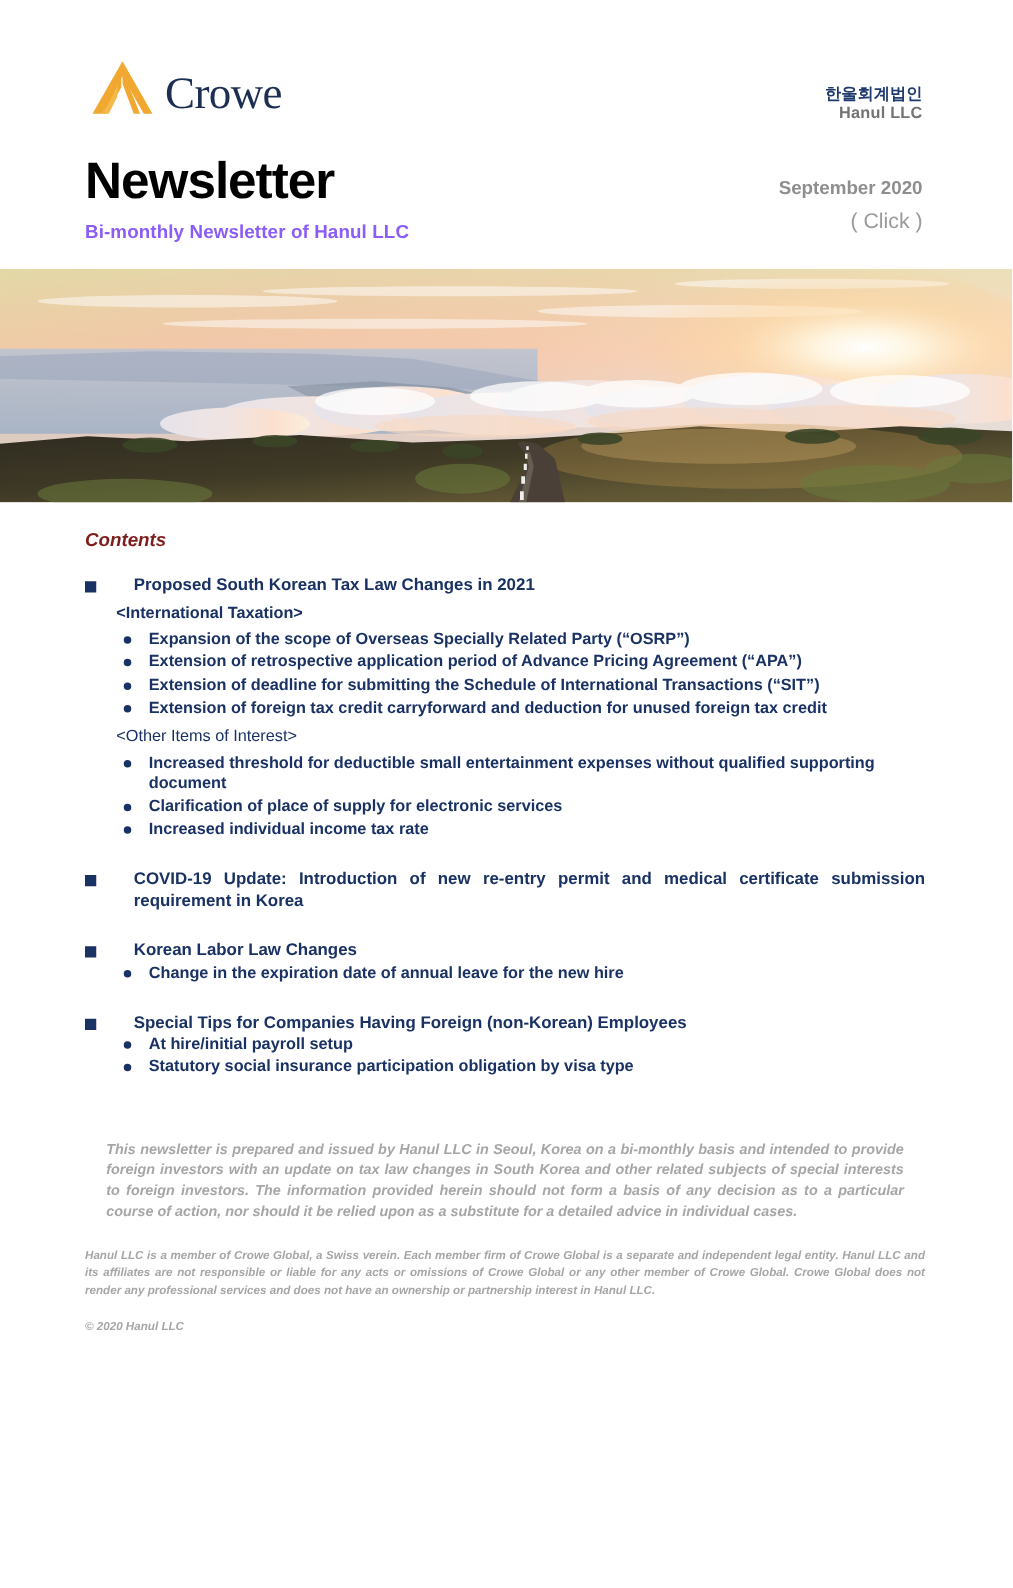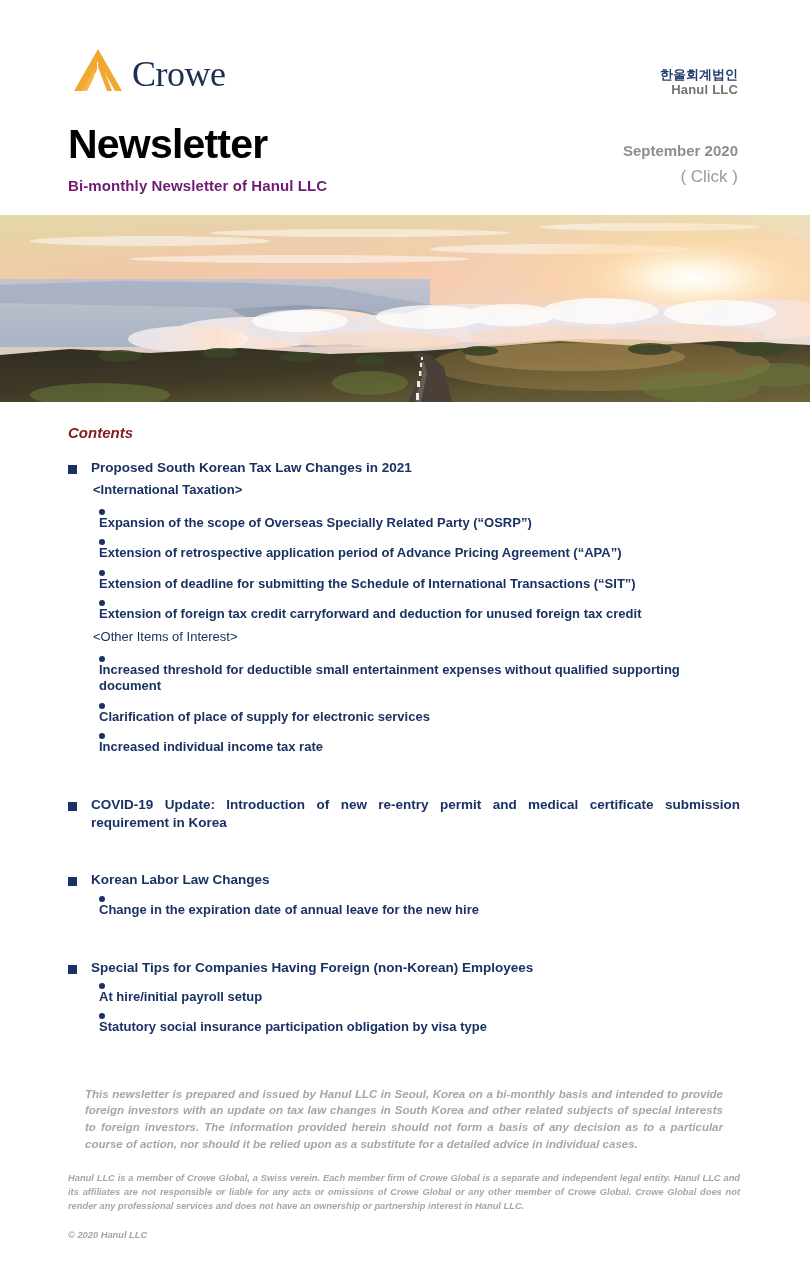--- a/index.html
+++ b/index.html
@@ -68,21 +68,21 @@
     font-weight: 700;
     color: #000000;
     letter-spacing: -0.8px;
     line-height: 1;
     margin: 0;
   }
   .news-sub {
     margin: 12px 0 0 0;
     font-size: 15px;
     font-weight: 700;
-    color: #701a75;
+    color: #8b5cf6;
     letter-spacing: 0.1px;
   }
   .date-block {
     position: absolute;
     right: 72px;
     top: 142px;
     text-align: right;
   }
   .date-line {
     font-size: 15px;
@@ -133,21 +133,22 @@
     color: #7f1d1d;
     margin: 22px 0 18px 0;
     letter-spacing: 0px;
   }
 
   .sec { margin-bottom: 0; }
 
   .lvl1 {
     display: flex;
     align-items: flex-start;
-    margin-top: 18px;
+    margin-top: 0;
+    gap: 16px;
   }
   .sq {
     width: 9px; height: 9px;
     background: #1a3263;
     flex: 0 0 9px;
     margin-top: 6px;
     margin-right: 14px;
   }
   .lvl1-text {
     font-size: 13.5px;
@@ -163,21 +164,20 @@
     color: #1a3263;
     margin: 5px 0 4px 25px;
     line-height: 1.3;
   }
   .grouplabel.bold { font-weight: 700; }
 
   .lvl2 {
     display: flex;
     align-items: flex-start;
     margin: 0 0 0 31px;
-    flex-direction: column;
   }
   .dot {
     width: 6px; height: 6px;
     border-radius: 50%;
     background: #1a3263;
     flex: 0 0 6px;
     margin-top: 6px;
     margin-right: 14px;
   }
   .lvl2-text {

